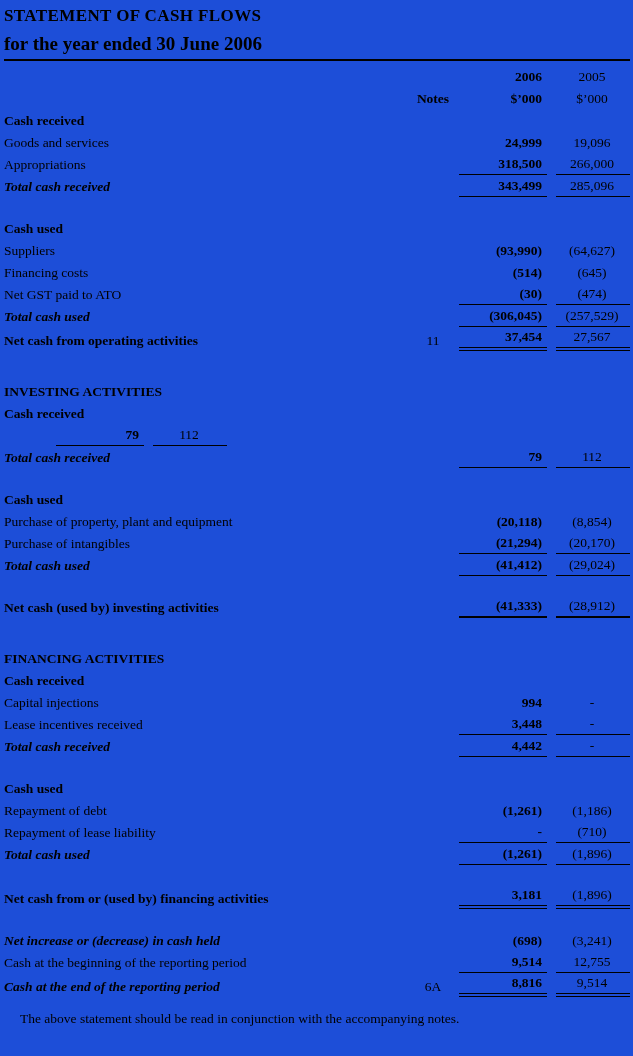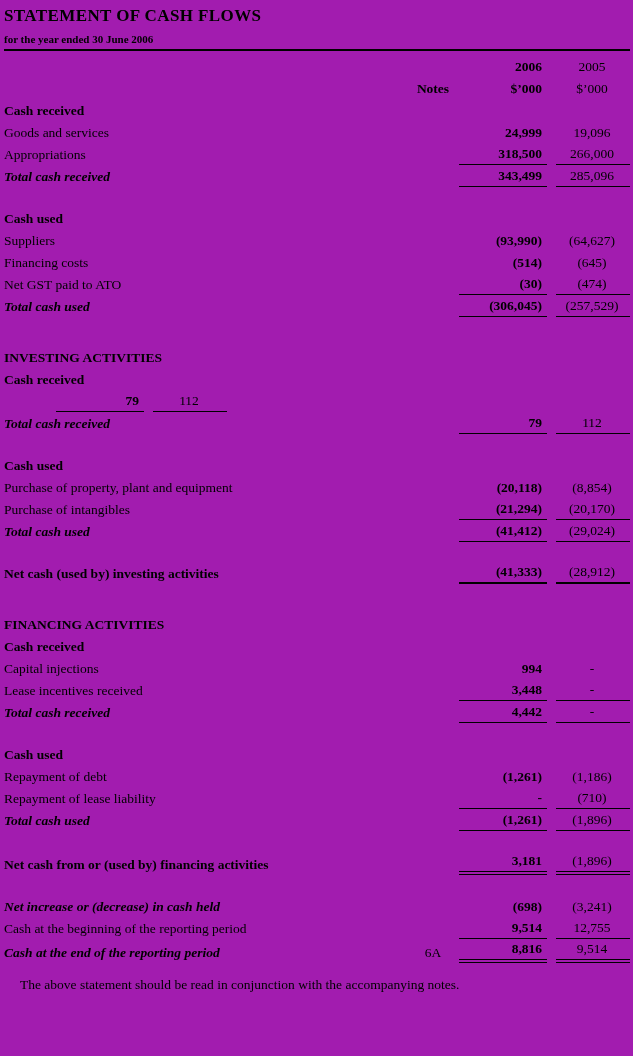--- a/index.html
+++ b/index.html
@@ -8,30 +8,30 @@
     background: #ffffff;
     color: #000000;
     font-family: "Liberation Serif", "DejaVu Serif", serif;
   }
   .page {
     width: 633px;
     height: 1056px;
     box-sizing: border-box;
     padding: 4px 3px 0 4px;
     overflow: hidden;
-    background: #a21caf;
+    background: #1d4ed8;
   }
   .title {
     font-size: 17px;
     font-weight: bold;
     letter-spacing: 0.4px;
     margin: 2px 0 7px 0;
   }
   .subtitle {
-    font-size: 11px;
+    font-size: 19px;
     font-weight: bold;
     margin: 0 0 4px 0;
   }
   .header-rule {
     border: none;
     border-top: 2px solid #000;
     margin: 0 0 4px 0;
   }
   
   .row {
@@ -158,20 +158,27 @@
     <div class="c-gap"></div>
     <div class="c-v2005">(474)</div>
   </div>
       <div class="row t-total rule-single">
     <div class="c-label">Total cash used</div>
     <div class="c-notes"></div>
     <div class="c-v2006">(306,045)</div>
     <div class="c-gap"></div>
     <div class="c-v2005">(257,529)</div>
   </div>
+      <div class="row t-net rule-double">
+    <div class="c-label">Net cash from operating activities</div>
+    <div class="c-notes">11</div>
+    <div class="c-v2006">37,454</div>
+    <div class="c-gap"></div>
+    <div class="c-v2005">27,567</div>
+  </div>
       <div class="spacer-lg"></div>
       <div class="row t-section">
     <div class="c-label">INVESTING ACTIVITIES</div>
     <div class="c-notes"></div>
     <div class="c-v2006"></div>
     <div class="c-gap"></div>
     <div class="c-v2005"></div>
   </div>
       <div class="row t-subsection">
     <div class="c-label">Cash received</div>

